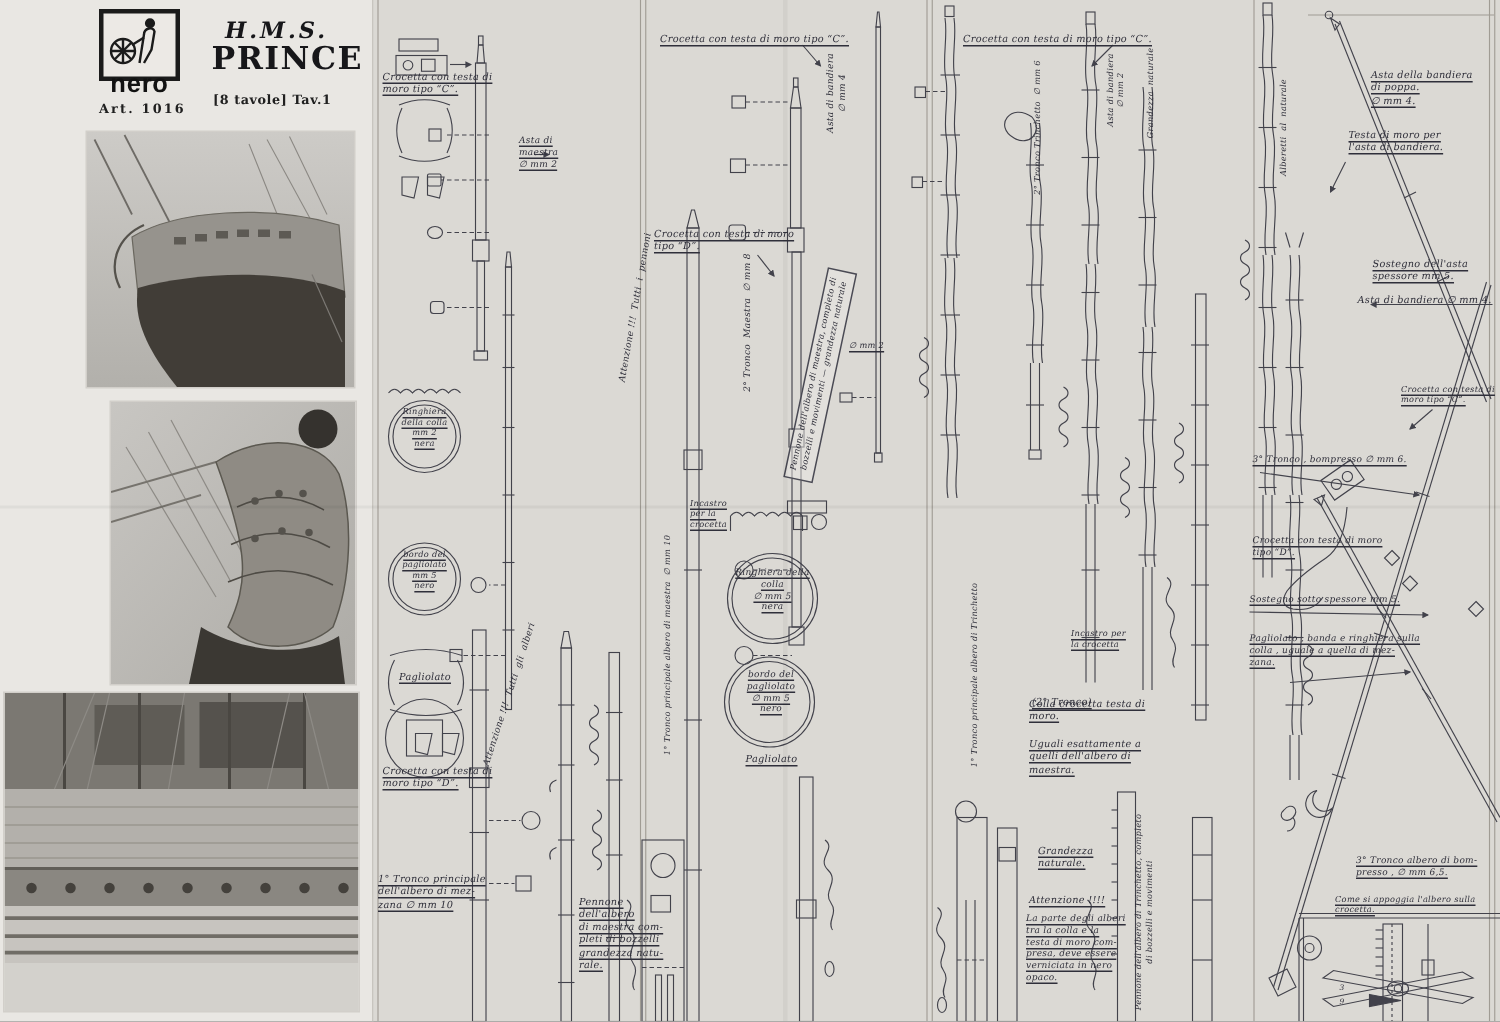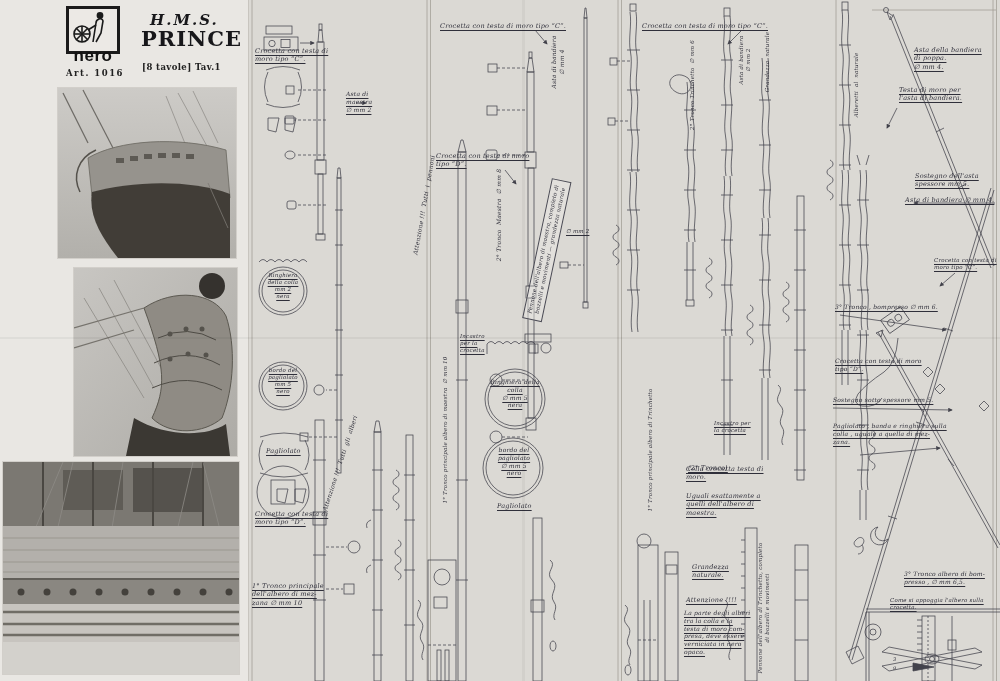--- a/index.html
+++ b/index.html
@@ -553,20 +553,25 @@
 mm 5
 nero</div>
       <div class="ann" style="left: 266px; top: 447px; width: 42px; text-decoration: underline;">Pagliolato</div>
       <div class="ann" style="left: 255px; top: 510px; width: 78px; text-decoration: underline;">Crocetta con testa di
 moro  tipo “D”.</div>
       <div class="ann" style="left: 252px; top: 582px; width: 82px; text-decoration: underline;">1° Tronco principale
 dell'albero di mez-
 zana  ∅ mm 10</div>
       <div class="ann" style="left: 424px; top: 205px; font-size: 6px; white-space: pre; transform: translate(-50%, -50%) rotate(-80deg);">Attenzione !!!  Tutti  i  pennoni</div>
       <div class="ann" style="left: 340px; top: 463px; font-size: 6px; white-space: pre; transform: translate(-50%, -50%) rotate(-72deg);">Attenzione !!!  Tutti  gli  alberi</div>
+      <div class="ann" style="left: 386px; top: 597px; width: 66px; text-decoration: underline;">Pennone  dell'albero
+di maestra com-
+pleti di bozzelli
+grandezza natu-
+rale.</div>
       <div class="ann" style="left: 440px; top: 22px; width: 160px; text-decoration: underline;">Crocetta  con testa di moro tipo “C”.</div>
       <div class="ann" style="left: 436px; top: 152px; width: 96px; text-decoration: underline;">Crocetta con testa di moro
 tipo “D”.</div>
       <div class="ann" style="left: 499px; top: 215px; font-size: 6px; white-space: pre; transform: translate(-50%, -50%) rotate(-90deg);">2° Tronco  Maestra  ∅ mm 8</div>
       <div class="ann" style="left: 558px; top: 62px; font-size: 6px; text-align: center; white-space: pre; transform: translate(-50%, -50%) rotate(-90deg);">Asta di bandiera
 ∅ mm 4</div>
       <div class="ann boxed" style="left: 547px; top: 250px; font-size: 5.5px; text-align: center; white-space: pre; transform: translate(-50%, -50%) rotate(-78deg);">Pennone dell'albero di maestra, completo di
 bozzelli e movimenti — grandezza naturale</div>
       <div class="ann" style="left: 487px; top: 378px; width: 56px; font-size: 6px; text-align: center; text-decoration: underline;">Ringhiera  della
 colla
@@ -608,21 +613,21 @@
 ∅ mm 2</div>
       <div class="ann" style="left: 693px; top: 85px; font-size: 5.5px; white-space: pre; transform: translate(-50%, -50%) rotate(-90deg);">2° Tronco Trinchetto  ∅ mm 6</div>
       <div class="ann" style="left: 857px; top: 85px; font-size: 5.5px; white-space: pre; transform: translate(-50%, -50%) rotate(-90deg);">Alberetti  al  naturale</div>
       <div class="ann" style="left: 914px; top: 46px; width: 82px; text-decoration: underline;">Asta  della  bandiera
 di  poppa.
 ∅ mm 4.</div>
       <div class="ann" style="left: 879px; top: 86px; width: 76px; text-decoration: underline; margin-left: 20px;">Testa di moro  per
 l'asta  di bandiera.</div>
       <div class="ann" style="left: 915px; top: 172px; width: 76px; text-decoration: underline;">Sostegno  dell'asta
 spessore  mm 5.</div>
-      <div class="ann" style="left: 905px; top: 196px; width: 95px; text-decoration: underline;">Asta di bandiera  ∅ mm 4.</div>
+      <div class="ann" style="left: 905px; top: 196px; width: 95px; ">Asta di bandiera  ∅ mm 4.</div>
       <div class="ann" style="left: 934px; top: 257px; width: 66px; font-size: 5.5px; text-decoration: underline;">Crocetta  con testa di
 moro  tipo “C”.</div>
       <div class="ann" style="left: 835px; top: 303px; width: 122px; font-size: 6px; text-decoration: underline;">3° Tronco ,  bompresso  ∅ mm 6.</div>
       <div class="ann" style="left: 835px; top: 357px; width: 96px; font-size: 6px; text-decoration: underline;">Crocetta con testa di moro
 tipo “D”.</div>
       <div class="ann" style="left: 833px; top: 396px; width: 132px; font-size: 6px; text-decoration: underline;">Sostegno  sotto  spessore  mm 5.</div>
       <div class="ann" style="left: 833px; top: 422px; width: 122px; font-size: 6px; text-decoration: underline;">Pagliolato , banda e ringhiera sulla
 colla , uguale  a  quella  di  mez-
 zana.</div>
       <div class="ann" style="left: 904px; top: 570px; width: 96px; font-size: 6px; text-decoration: underline;">3° Tronco  albero di bom-

